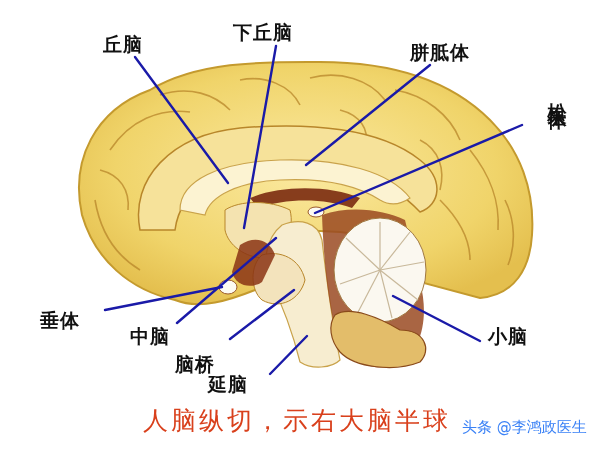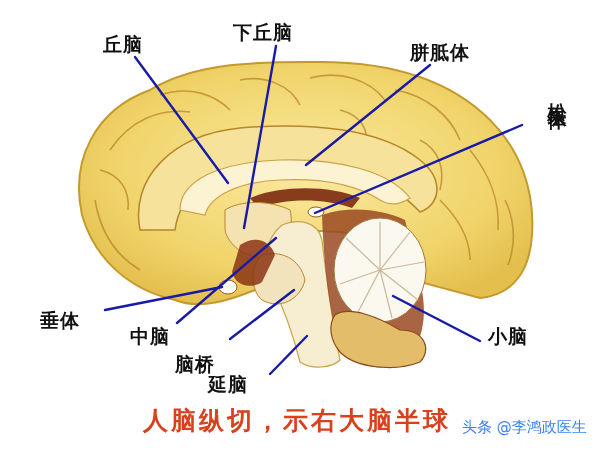--- a/index.html
+++ b/index.html
@@ -1,20 +1,20 @@
 <!DOCTYPE html>
 <html><head>
   <meta charset="utf-8">
   <style>
     html, body { margin: 0; padding: 0; background: #ffffff; }
     body { width: 600px; height: 450px; position: relative; overflow: hidden; font-family: "DejaVu Sans", sans-serif; }
     #stage { position: absolute; left: 0; top: 0; width: 596px; height: 450px; }
     .label { position: absolute; font-family: "DejaVu Serif", serif; font-size: 19px; font-weight: bold; color: #111111; white-space: nowrap; letter-spacing: 1px; }
     .label.vertical { writing-mode: vertical-rl; letter-spacing: 4px; }
-    .title { position: absolute; left: 143px; top: 404px; font-family: "DejaVu Serif", serif; font-size: 25px; font-weight: bold; color: #d9401c; letter-spacing: 3px; white-space: nowrap; }
+    .title { position: absolute; left: 143px; top: 404px; font-family: "DejaVu Serif", serif; font-size: 25px; font-weight: normal; color: #d9401c; letter-spacing: 3px; white-space: nowrap; }
     .watermark { position: absolute; left: 462px; top: 418px; font-family: "DejaVu Sans", sans-serif; font-size: 15px; color: #3b82f6; white-space: nowrap; }
   </style>
 </head>
 <body>
 
 <div id="stage">
   <svg width="600" height="450" viewBox="0 0 600 450">
     <defs>
       <radialGradient id="cortexGrad" cx="50%" cy="45%" r="60%">
         <stop offset="0%" stop-color="#fbe9a0"></stop>

